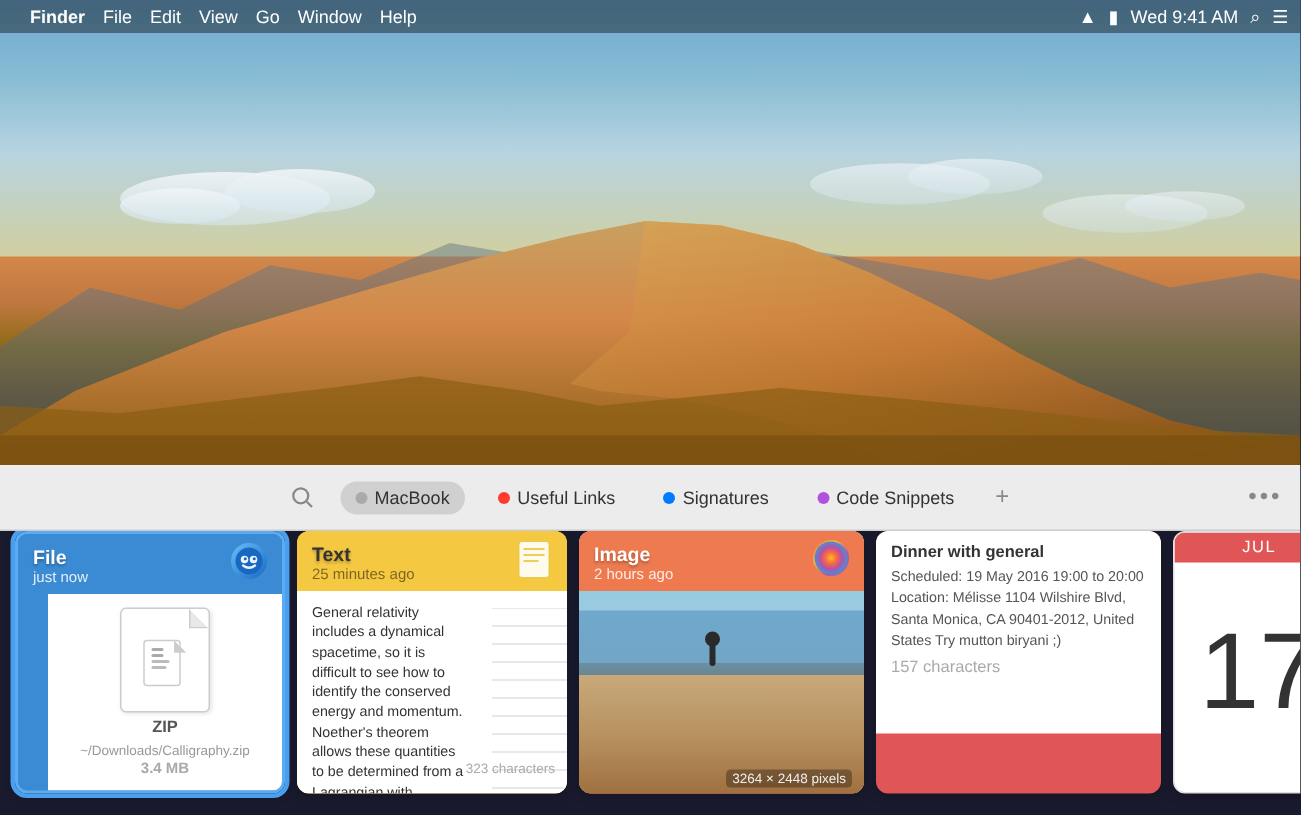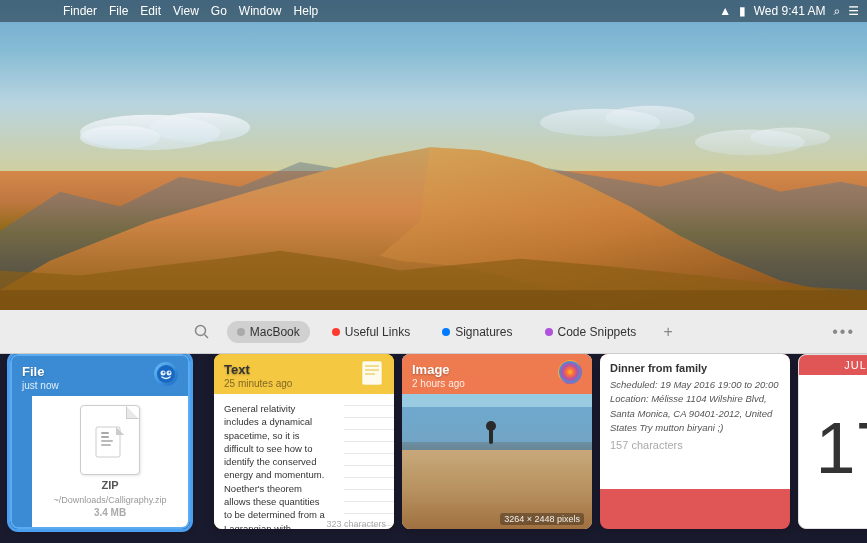--- a/index.html
+++ b/index.html
@@ -262,21 +262,20 @@
     .file-size {
       font-size: 10px;
       color: #aaa;
       margin-top: 2px;
       font-weight: bold;
     }
 
     
     .card-text {
       background: #f5c842;
-      margin-left: 16px;
     }
 
     .card-text .card-header {
       background: #f5c842;
     }
 
     .card-text .card-title {
       color: #333;
     }
 
@@ -308,21 +307,21 @@
         to bottom,
         transparent 0px,
         transparent 11px,
         #e8e8e8 11px,
         #e8e8e8 12px
       );
     }
 
     .text-char-count {
       position: absolute;
-      bottom: 0;
+      bottom: 12px;
       right: 8px;
       font-size: 9px;
       color: #aaa;
     }
 
     
     .card-image {
       background: #ff6b35;
     }
 
@@ -387,21 +386,20 @@
       font-size: 11px;
       font-weight: 600;
       color: #333;
       margin-bottom: 4px;
     }
 
     .event-detail {
       font-size: 9.5px;
       color: #555;
       line-height: 1.5;
-      font-style: italic;
     }
 
     .char-count {
       font-size: 11px;
       color: #aaa;
       margin-top: 4px;
     }
 
     
     .card-calendar {
@@ -458,21 +456,21 @@
       background: linear-gradient(135deg, #FF6B35, #FFCA28, #AB47BC, #2196F3);
       opacity: 0.9;
     }
   </style>
 </head>
 <body>
 
 <div id="menubar">
   <div class="menubar-left">
     <span class="apple-logo"></span>
-    <span style="font-weight:400;margin-left:43px;">Finder</span>
+    <span style="font-weight:700;">Finder</span>
     <span>File</span>
     <span>Edit</span>
     <span>View</span>
     <span>Go</span>
     <span>Window</span>
     <span>Help</span>
   </div>
   <div class="menubar-right">
     <span>▲</span>
     <span>▮</span>
@@ -666,21 +664,21 @@
 
         <div style="position:absolute;top:42%;left:46%;width:4px;height:16px;background:#2a2a2a;border-radius:2px;"></div>
         <div style="position:absolute;top:38%;left:44%;width:10px;height:10px;border-radius:50%;background:#2a2a2a;"></div>
       </div>
       <div class="image-pixel-count">3264 × 2448 pixels</div>
     </div>
   </div>
 
   <div class="card card-melisse" style="width:190px;">
     <div class="melisse-body">
-      <div class="event-title">Dinner from family</div>
+      <div class="event-title">Dinner with general</div>
       <div class="event-detail">Scheduled: 19 May 2016 19:00 to 20:00
 Location: Mélisse
 1104 Wilshire Blvd, Santa Monica, CA 90401-2012, United States
 
 Try mutton biryani ;)</div>
       <div class="char-count">157 characters</div>
     </div>
   </div>
 
   <div class="card card-calendar" style="width:115px;">

